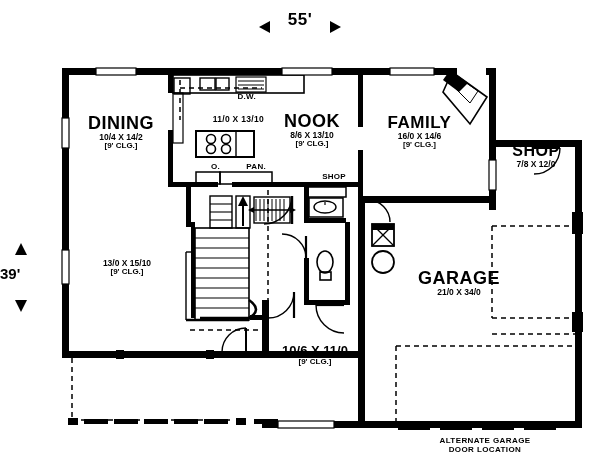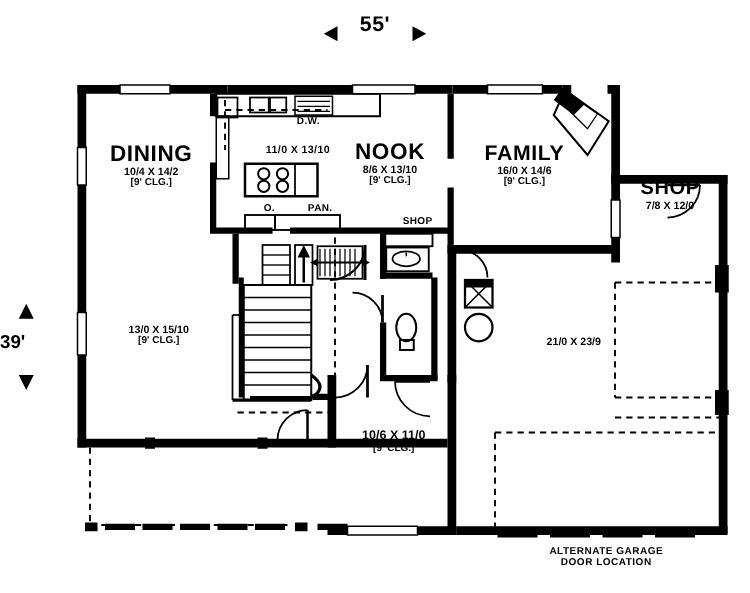--- a/index.html
+++ b/index.html
@@ -371,25 +371,26 @@
   <span class="rname">SHOP</span>
   <span class="rdim" style="font-size:8.5px;">7/8 X 12/0</span>
 </div>
 
 <div class="room" style="left:72px; top:259px; width:110px; font-size:18px;">
   <span class="rdim" style="font-size:8.5px;">13/0 X 15/10</span>
   <span class="rclg" style="font-size:8px;">[9' CLG.]</span>
 </div>
 
 <div class="room" style="left:404px; top:269px; width:110px; font-size:18px;">
-  <span class="rdim" style="font-size:8.5px;">21/0 X 23/9</span>
+  <span class="rname">GARAGE</span>
+  <span class="rdim" style="font-size:8.5px;">21/0 X 34/0</span>
 </div>
 
 <div class="room" style="left:270px; top:344px; width:90px; font-size:17px;">
-  <span class="rdim" style="font-size:10px;">10/6 X 11/0</span>
+  <span class="rdim" style="font-size:13px;">10/6 X 11/0</span>
   <span class="rclg" style="font-size:8px;">[9' CLG.]</span>
 </div>
 
 <div class="tag" style="left:216px; top:92px; width:40px; font-size:8px;">D.W.</div>
 
 <div class="tag" style="left:176px; top:114px; width:88px; font-size:8.5px;">11/0 X 13/10</div>
 
 <div class="tag" style="left:196px; top:162px; width:24px; font-size:8px;">O.</div>
 
 <div class="tag" style="left:226px; top:162px; width:40px; font-size:8px;">PAN.</div>

